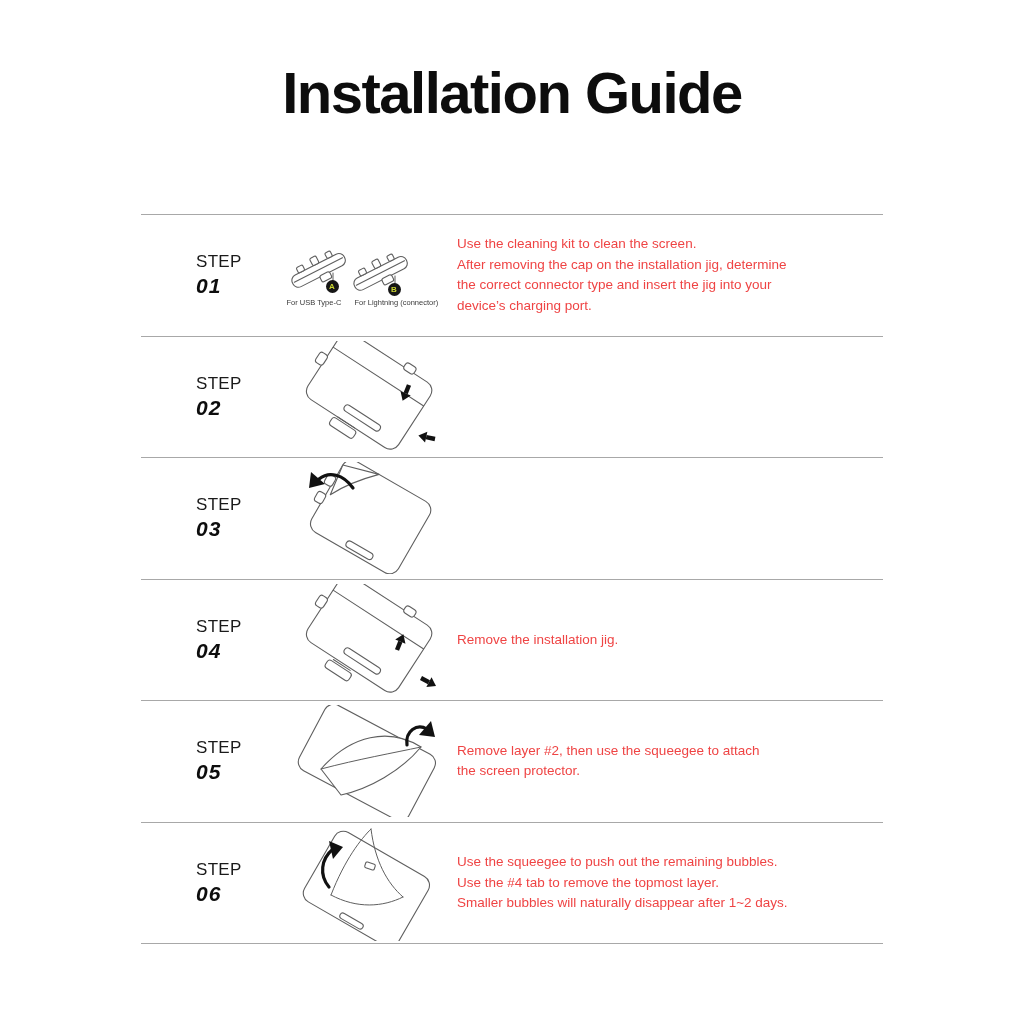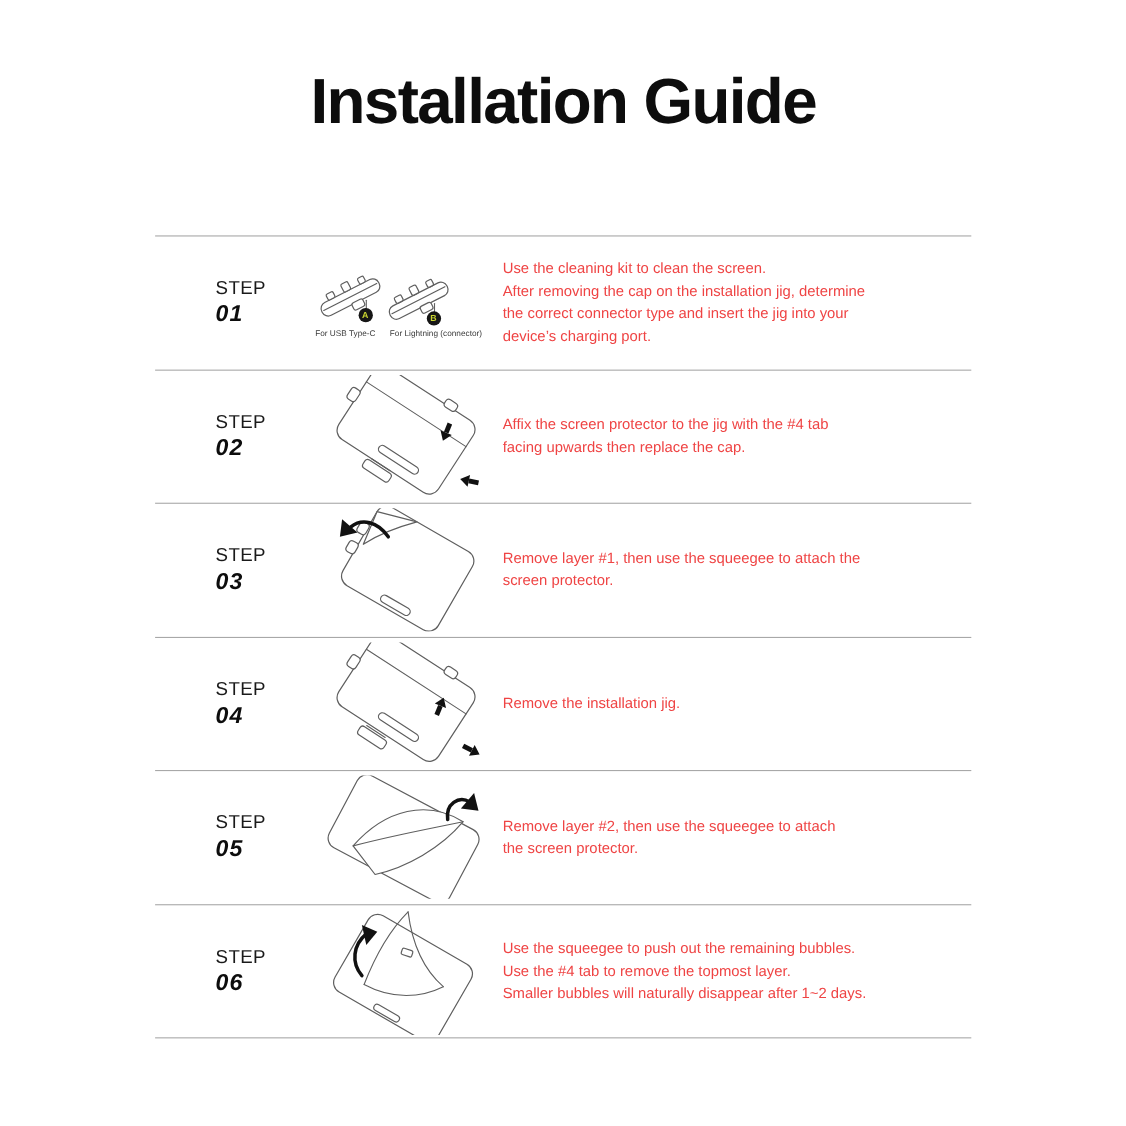--- a/index.html
+++ b/index.html
@@ -149,44 +149,40 @@
           <g class="arr" transform="translate(124,44) rotate(112)">
             <rect x="0" y="-2.2" width="9" height="4.4"></rect>
               <polygon points="9,-5.5 17,0 9,5.5"></polygon>
           </g>
           <g class="arr" transform="translate(150,98) rotate(192)">
             <rect x="0" y="-2.2" width="9" height="4.4"></rect>
               <polygon points="9,-5.5 17,0 9,5.5"></polygon>
           </g>
         </svg>
       </div>
-      <div class="step-text">Affix the screen protector to the jig with the #4 tab
-facing upwards then replace the cap.</div>
     </div>
 
     <div class="step-row">
       <div class="step-label">
         <span class="step-word">STEP</span>
         <span class="step-num">03</span>
       </div>
       <div class="step-illu">
         <svg width="170" height="112" viewBox="0 0 170 112">
           <g transform="rotate(30 85 58)">
             <rect class="art" x="34" y="14" width="100" height="82" rx="10"></rect>
             <path class="art" d="M34,24 L70,14 C56,28 46,40 38,56 Z"></path>
             <rect class="art" x="26" y="38" width="9" height="11" rx="3"></rect>
             <rect class="art" x="26" y="58" width="9" height="11" rx="3"></rect>
             <rect class="art" x="76" y="86" width="30" height="7" rx="3.5"></rect>
           </g>
           <path class="arr-curve" d="M68,26 C58,12 44,9 34,17"></path>
           <polygon class="arr" points="26,10 24,26 40,22"></polygon>
         </svg>
       </div>
-      <div class="step-text">Remove layer #1, then use the squeegee to attach the
-screen protector.</div>
     </div>
 
     <div class="step-row">
       <div class="step-label">
         <span class="step-word">STEP</span>
         <span class="step-num">04</span>
       </div>
       <div class="step-illu">
         <svg width="170" height="112" viewBox="0 0 170 112">
           <g transform="rotate(33 85 54)">

